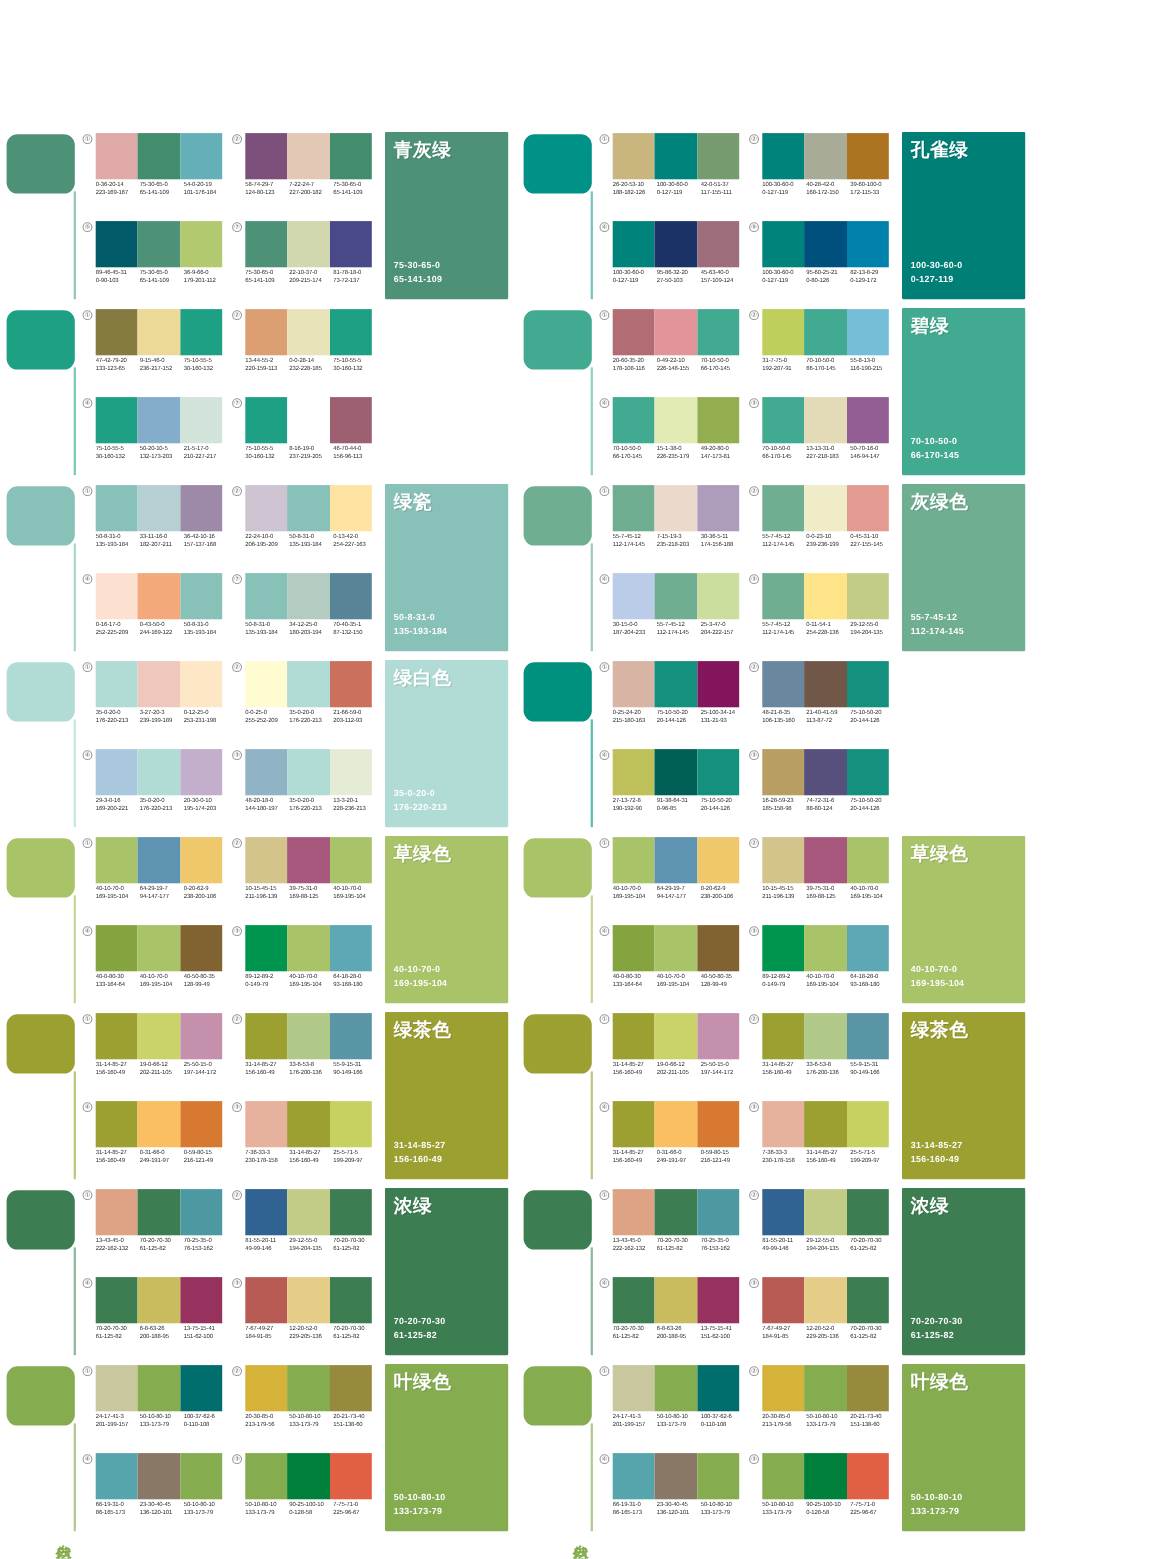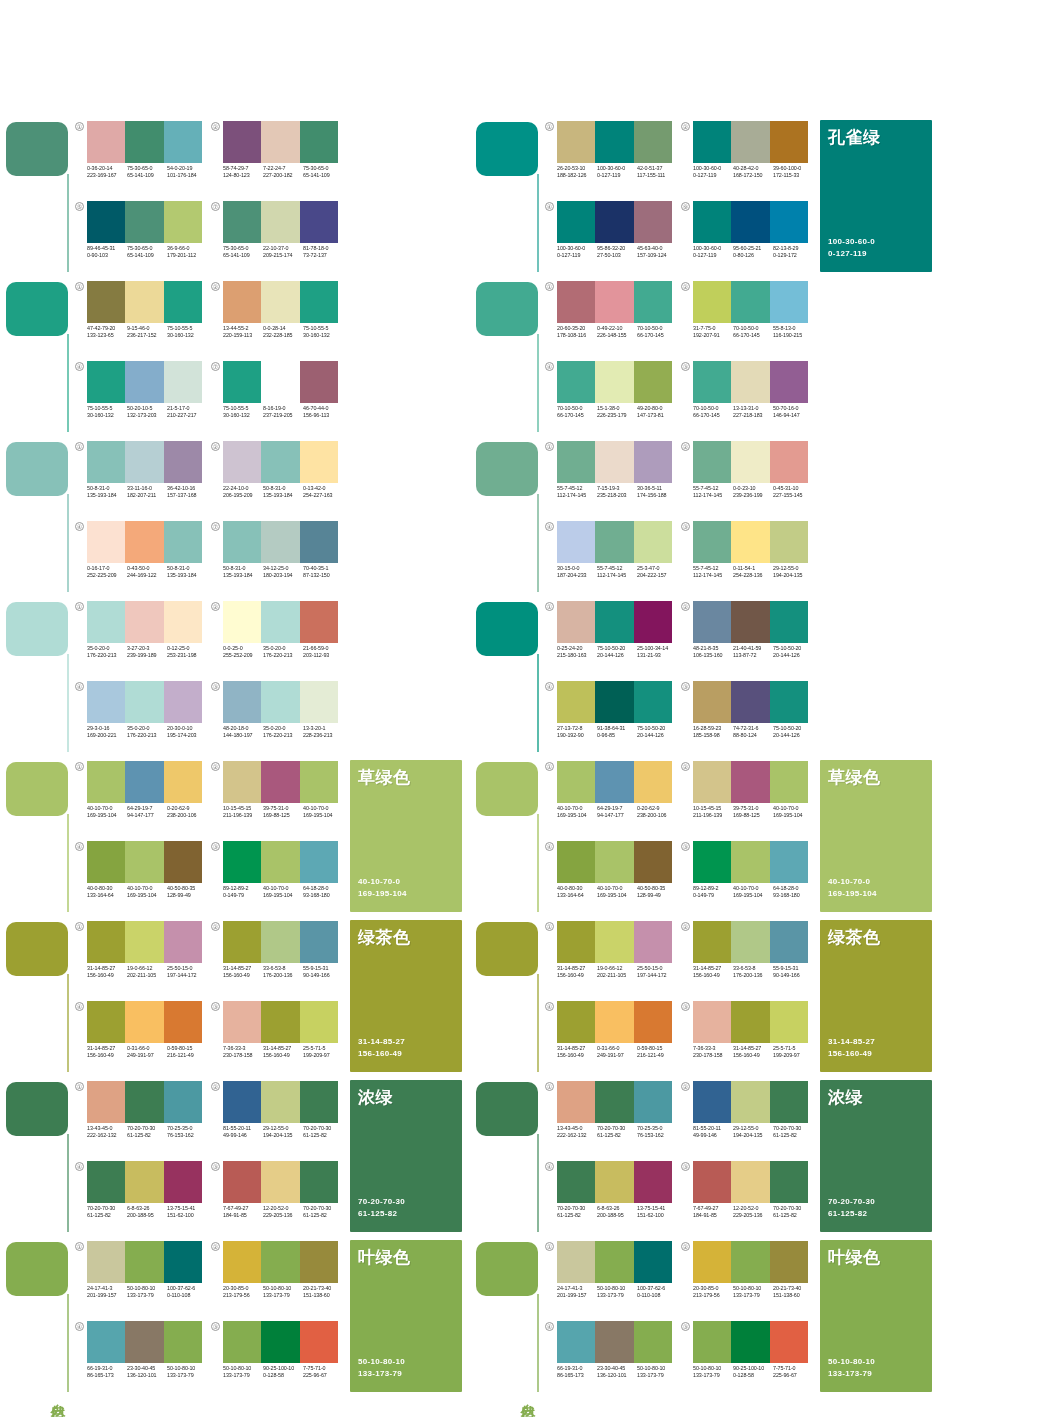--- a/index.html
+++ b/index.html
@@ -278,20 +278,27 @@
                   <div>22-10-37-0</div>
                   <div>209-215-174</div>
                 </div>
                 <div class="code">
                   <div>81-78-18-0</div>
                   <div>73-72-137</div>
                 </div>
               </div>
             </div>
           </div>
+          <div class="feature" style="background: rgb(77, 145, 119);">
+            <div class="feature-name">青灰绿</div>
+            <div class="feature-codes">
+              <div>75-30-65-0</div>
+              <div>65-141-109</div>
+            </div>
+          </div>
         </div>
         <div class="gap"></div>
         <div class="half right">
           <div class="mood">
             <div class="mood-chip" style="background: rgb(0, 145, 135);"></div>
             <div class="mood-line" style="background: rgb(113, 195, 187);"></div>
             <div class="mood-text" style="color: rgb(11, 143, 132);">骄傲</div>
           </div>
           <div class="cards">
             <div class="card">
@@ -580,20 +587,27 @@
                   <div>13-13-31-0</div>
                   <div>227-218-183</div>
                 </div>
                 <div class="code">
                   <div>50-70-16-0</div>
                   <div>146-94-147</div>
                 </div>
               </div>
             </div>
           </div>
+          <div class="feature" style="background: rgb(66, 170, 145);">
+            <div class="feature-name">碧绿</div>
+            <div class="feature-codes">
+              <div>70-10-50-0</div>
+              <div>66-170-145</div>
+            </div>
+          </div>
         </div>
       </div>
       <div class="row">
         <div class="half left">
           <div class="mood">
             <div class="mood-chip" style="background: rgb(135, 193, 184);"></div>
             <div class="mood-line" style="background: rgb(168, 212, 204);"></div>
             <div class="mood-text" style="color: rgb(111, 184, 171);">含蓄</div>
           </div>
           <div class="cards">
@@ -679,20 +693,27 @@
                   <div>34-12-25-0</div>
                   <div>180-203-194</div>
                 </div>
                 <div class="code">
                   <div>70-40-35-1</div>
                   <div>87-132-150</div>
                 </div>
               </div>
             </div>
           </div>
+          <div class="feature" style="background: rgb(135, 193, 184);">
+            <div class="feature-name">绿瓷</div>
+            <div class="feature-codes">
+              <div>50-8-31-0</div>
+              <div>135-193-184</div>
+            </div>
+          </div>
         </div>
         <div class="gap"></div>
         <div class="half right">
           <div class="mood">
             <div class="mood-chip" style="background: rgb(112, 174, 145);"></div>
             <div class="mood-line" style="background: rgb(158, 202, 180);"></div>
             <div class="mood-text" style="color: rgb(87, 161, 127);">优雅</div>
           </div>
           <div class="cards">
             <div class="card">
@@ -775,20 +796,27 @@
                 </div>
                 <div class="code">
                   <div>0-11-54-1</div>
                   <div>254-228-136</div>
                 </div>
                 <div class="code">
                   <div>29-12-55-0</div>
                   <div>194-204-135</div>
                 </div>
               </div>
+            </div>
+          </div>
+          <div class="feature" style="background: rgb(112, 174, 145);">
+            <div class="feature-name">灰绿色</div>
+            <div class="feature-codes">
+              <div>55-7-45-12</div>
+              <div>112-174-145</div>
             </div>
           </div>
         </div>
       </div>
       <div class="row">
         <div class="half left">
           <div class="mood">
             <div class="mood-chip" style="background: rgb(176, 220, 213);"></div>
             <div class="mood-line" style="background: rgb(198, 230, 224);"></div>
             <div class="mood-text" style="color: rgb(154, 210, 202);">梦寐</div>
@@ -876,20 +904,27 @@
                   <div>35-0-20-0</div>
                   <div>176-220-213</div>
                 </div>
                 <div class="code">
                   <div>13-3-20-1</div>
                   <div>228-236-213</div>
                 </div>
               </div>
             </div>
           </div>
+          <div class="feature" style="background: rgb(176, 220, 213);">
+            <div class="feature-name">绿白色</div>
+            <div class="feature-codes">
+              <div>35-0-20-0</div>
+              <div>176-220-213</div>
+            </div>
+          </div>
         </div>
         <div class="gap"></div>
         <div class="half right">
           <div class="mood">
             <div class="mood-chip" style="background: rgb(0, 144, 126);"></div>
             <div class="mood-line" style="background: rgb(91, 188, 172);"></div>
             <div class="mood-text" style="color: rgb(14, 143, 126);">沉着</div>
           </div>
           <div class="cards">
             <div class="card">

